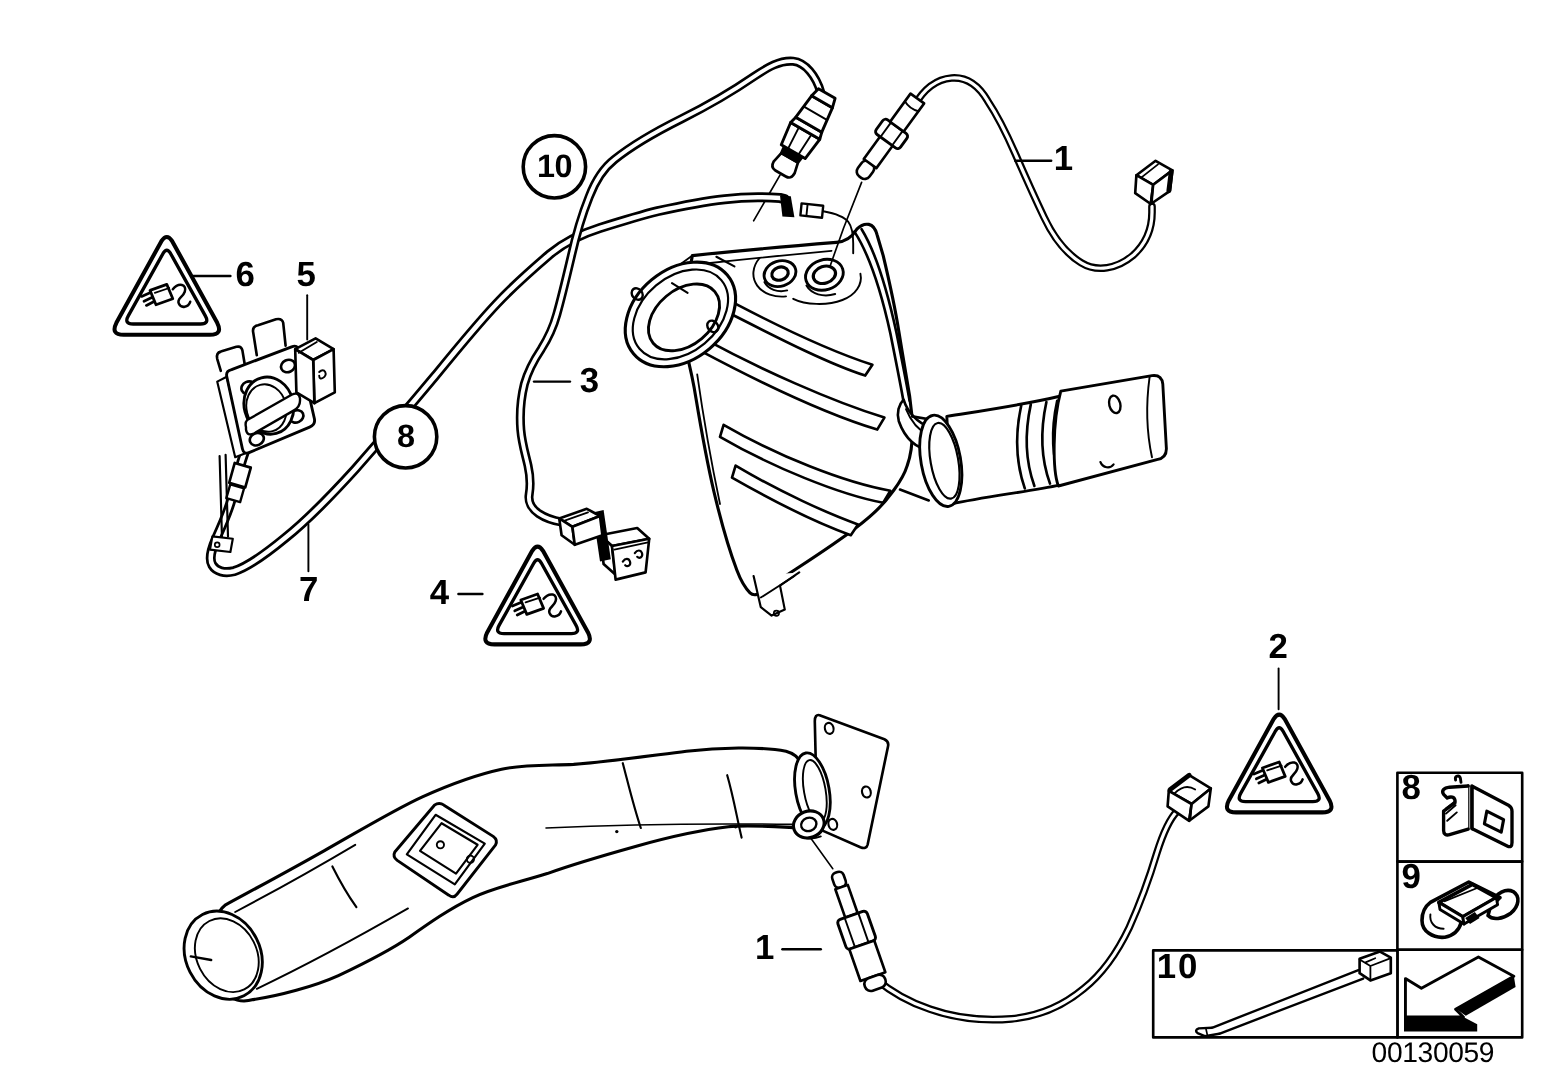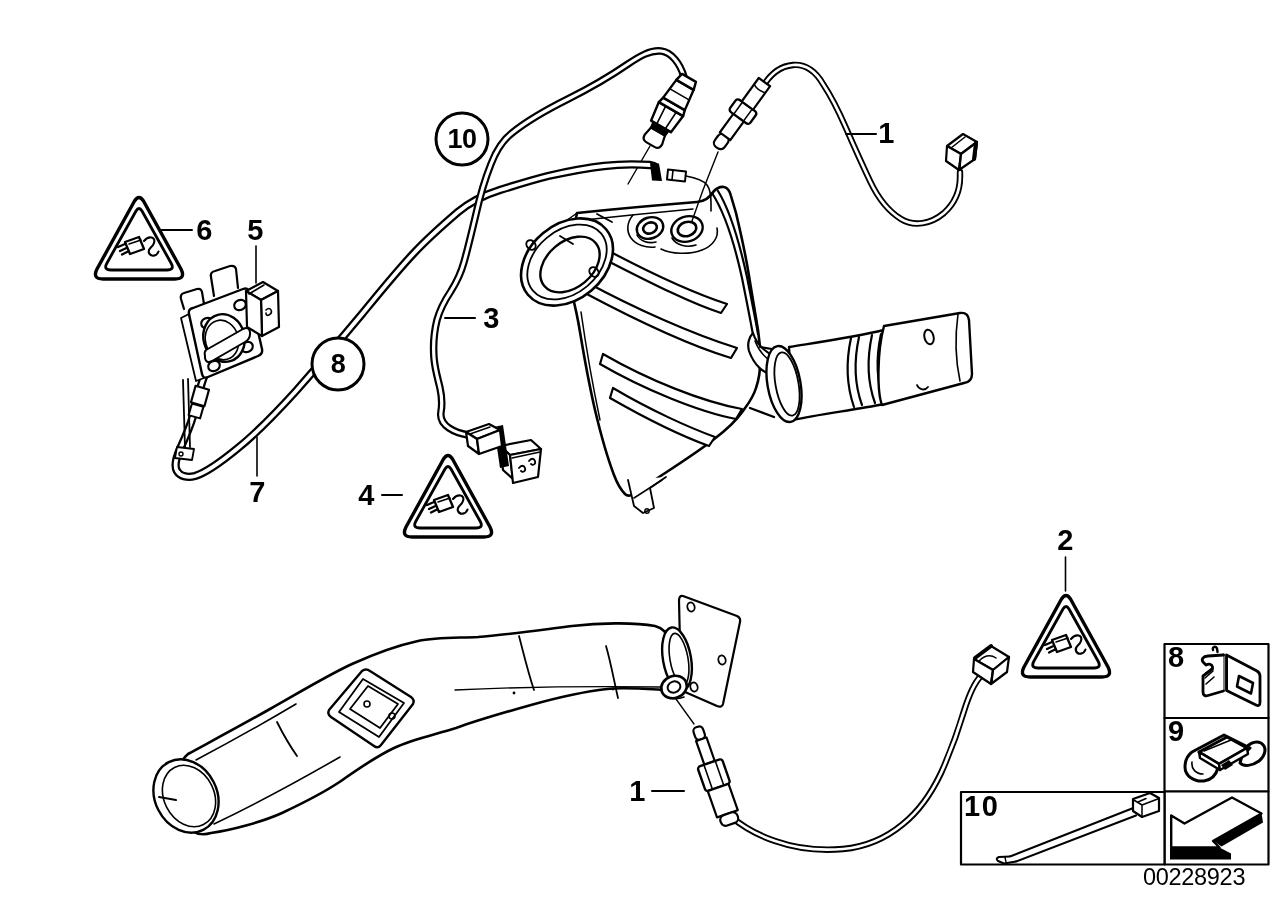--- a/index.html
+++ b/index.html
@@ -475,14 +475,14 @@
     </div>
 <div class="callout" style="left:257px;top:492px;">7</div>
 <div class="callout" style="left:366px;top:495px;">4</div>
 <div class="callout" style="left:1065px;top:540px;">2</div>
 <div class="callout" style="left:637px;top:791px;">1</div>
 
 <div class="legend-num" style="left:1168px;top:643px;">8</div>
 <div class="legend-num" style="left:1168px;top:717px;">9</div>
 <div class="legend-num" style="left:964px;top:792px;letter-spacing:1.5px;">10</div>
 
-<div class="partnumber" style="left:1143px;top:864px;">00228923</div>
+<div class="partnumber" style="left:1143px;top:864px;">00130059</div>
 </div>
 
 </body></html>

